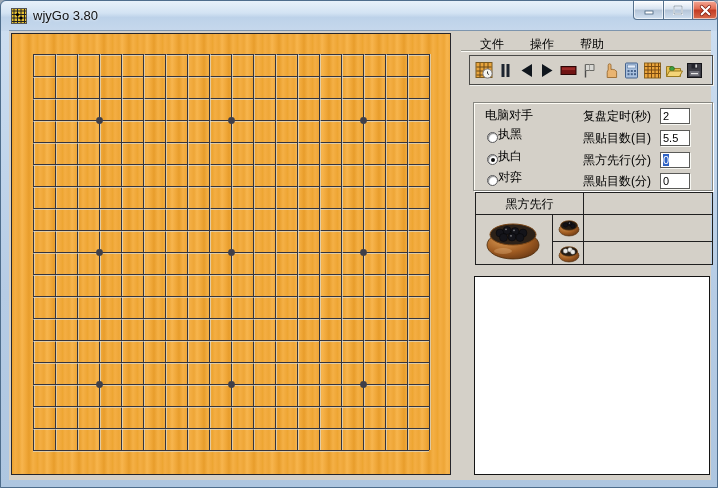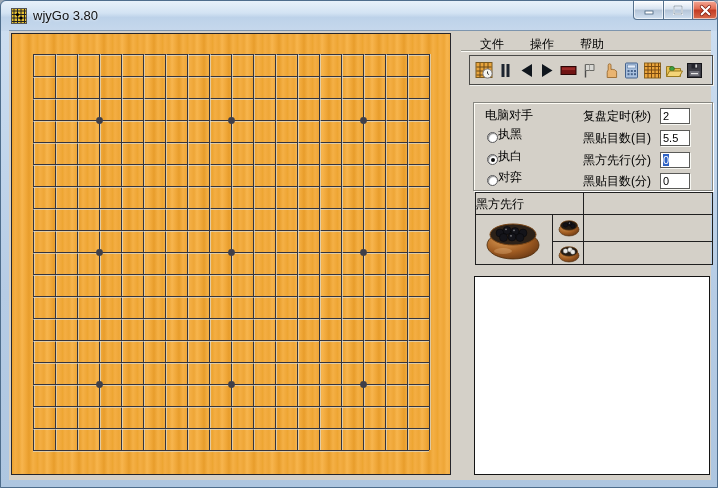--- a/index.html
+++ b/index.html
@@ -50,21 +50,21 @@
   .field-label{font-size:12px;color:#000;width:77px;white-space:nowrap;}
   .tinput{width:30px;height:16px;background:#fff;border:1px solid #5a5a58;
     box-shadow:1px 1px 0 #f7f7f2;font-size:11px;color:#000;padding:1px 2px;line-height:12px;overflow:hidden;}
   .tinput .sel{background:#2f62c4;color:#fff;}
   
   .status-table{position:absolute;left:466px;top:161px;width:238px;height:73px;border:1px solid #202020;position:absolute;}
   .st-hline{position:absolute;left:0;right:0;top:21px;height:1px;background:#202020;}
   .st-vline-full{position:absolute;left:107px;top:0;bottom:0;width:1px;background:#202020;}
   .st-vline-body{position:absolute;left:76px;top:21px;bottom:0;width:1px;background:#202020;}
   .st-hline-right{position:absolute;left:76px;right:0;top:48px;height:1px;background:#202020;}
-  .st-header{position:absolute;left:0;top:3px;width:107px;font-size:12px;color:#000;}
+  .st-header{position:absolute;left:0;top:3px;width:107px;text-align:center;font-size:12px;color:#000;}
   .bowl{position:absolute;}
   
   .whitebox{position:absolute;left:465px;top:245px;width:236px;height:199px;background:#fff;border:1px solid #141414;}
 </style>
 </head>
 <body>
 
 <div class="window">
 
   <div class="titlebar">

